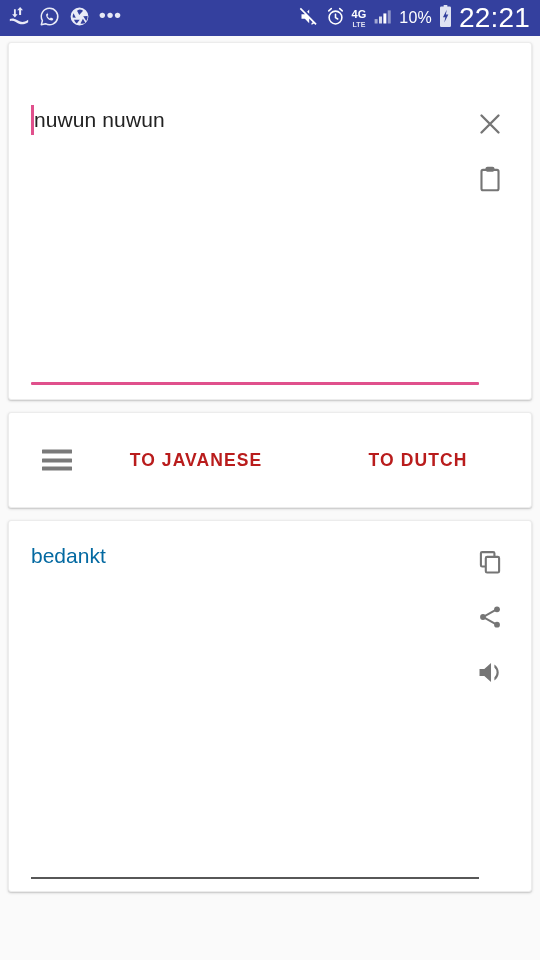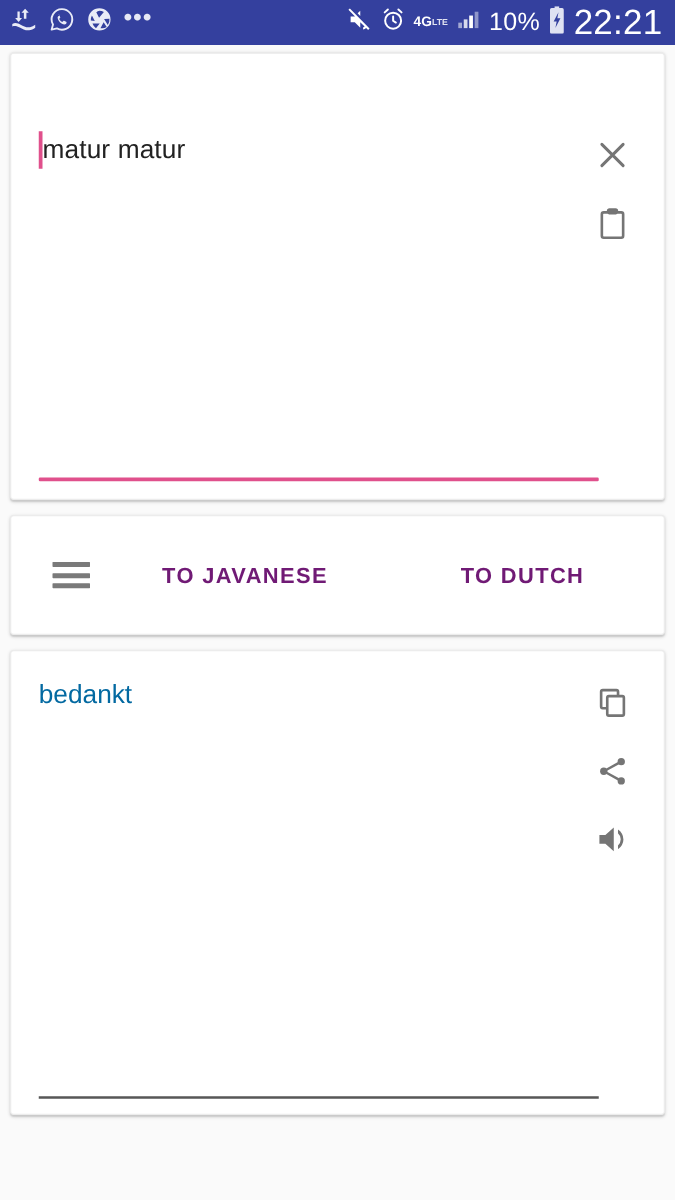--- a/index.html
+++ b/index.html
@@ -16,22 +16,22 @@
     position:absolute; left:0; top:0; width:540px; height:36px;
     background:#34409e; color:#fff;
     display:flex; align-items:center; justify-content:space-between;
     padding:0 10px 0 8px;
   }
   .sb-left{ display:flex; align-items:center; gap:9px; }
   .sb-right{ display:flex; align-items:center; gap:6px; }
   .sb-ico{ display:block; }
   .sb-dots{ font-size:19px; line-height:12px; letter-spacing:1px; color:#e6e8f5; font-weight:700; padding-bottom:6px;}
   .sb-text{ font-size:28px; letter-spacing:.2px; color:#ffffff; }
-  .sb-pct{ font-size:20px; }
-  .sb-4g{ display:flex; align-items:center; line-height:1;justify-content:center; }
+  .sb-pct{ font-size:16px; }
+  .sb-4g{ display:flex; flex-direction:column; align-items:center; line-height:1;justify-content:center; }
   .sb-4g .t{ font-size:11px; font-weight:700; }
   .sb-4g .b{ font-size:7px; font-weight:700; opacity:.85; margin-top:1px;}
 
   
   .card{
     position:absolute; left:8px; width:524px;
     background:#ffffff; border-radius:3px;
     border:1px solid #ececec;
     box-shadow:0 1px 3px rgba(0,0,0,.16), 0 1px 1px rgba(0,0,0,.08);
   }
@@ -74,21 +74,21 @@
   
   .lang-row{ position:relative; height:100%; display:flex; align-items:center; }
   .hamburger{
     position:absolute; left:33px; top:50%; transform:translateY(-50%);
     width:30px; height:21px; display:flex; flex-direction:column; justify-content:space-between;
   }
   .hamburger span{ display:block; height:4px; background:#7a7a7a; border-radius:.5px;}
   .lang-btn{
     position:absolute; top:0; height:100%;
     display:flex; align-items:center; justify-content:center;
-    font-size:17.5px; font-weight:700; letter-spacing:1.1px; color:#701a75;
+    font-size:17.5px; font-weight:700; letter-spacing:1.1px; color:#b91c1c;
     background:transparent; border:0; font-family:"Liberation Sans", sans-serif;
     cursor:pointer;
   }
   #btn-to-javanese{ left:108px; width:158px; }
   #btn-to-dutch{ left:345px; width:128px; }
 
   
   .out-text{
     position:absolute; left:22px; top:20px; width:410px;
     font-size:21px; color:#0369a1; line-height:30px;
@@ -158,21 +158,21 @@
         </svg>
       </span>
       <span class="sb-text">22:21</span>
     </div>
   </div>
 
   <div class="card" id="input-card">
     <div class="src-row">
 
       <div class="caret"></div>
-      <div class="src-text" id="src-text">matur matur</div>
+      <div class="src-text" id="src-text">nuwun nuwun</div>
 
       <div class="icon-col">
         <div class="icon-btn">
           <span>
             <svg width="30" height="30" viewBox="0 0 24 24" fill="none" stroke="#757575" stroke-width="1.9" stroke-linecap="round">
               <path d="M5.2 5.2 18.8 18.8M18.8 5.2 5.2 18.8"></path>
             </svg>
           </span>
         </div>
         <div class="icon-btn">

